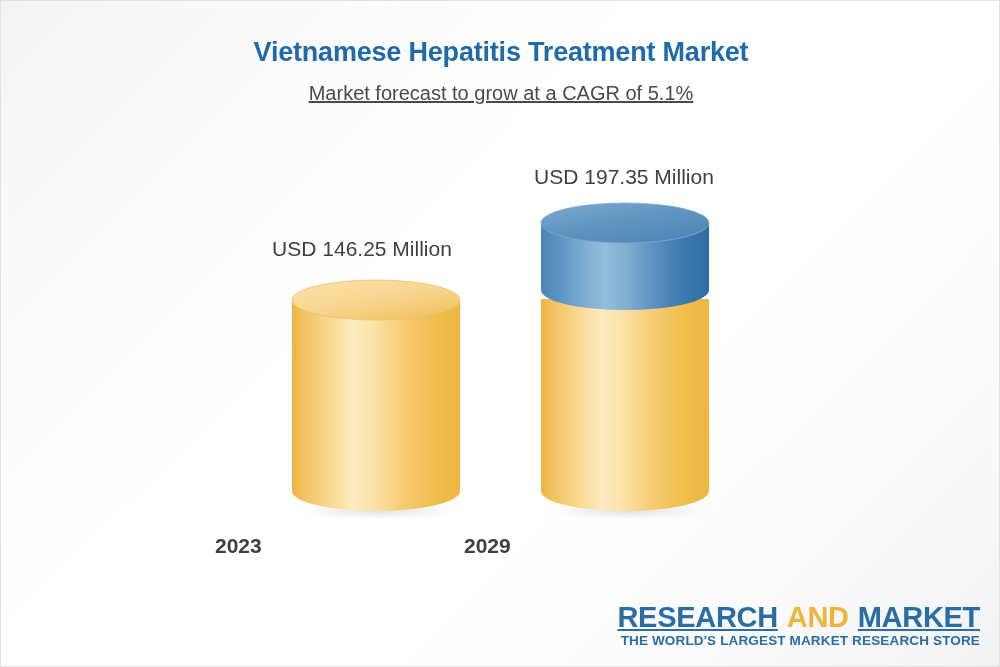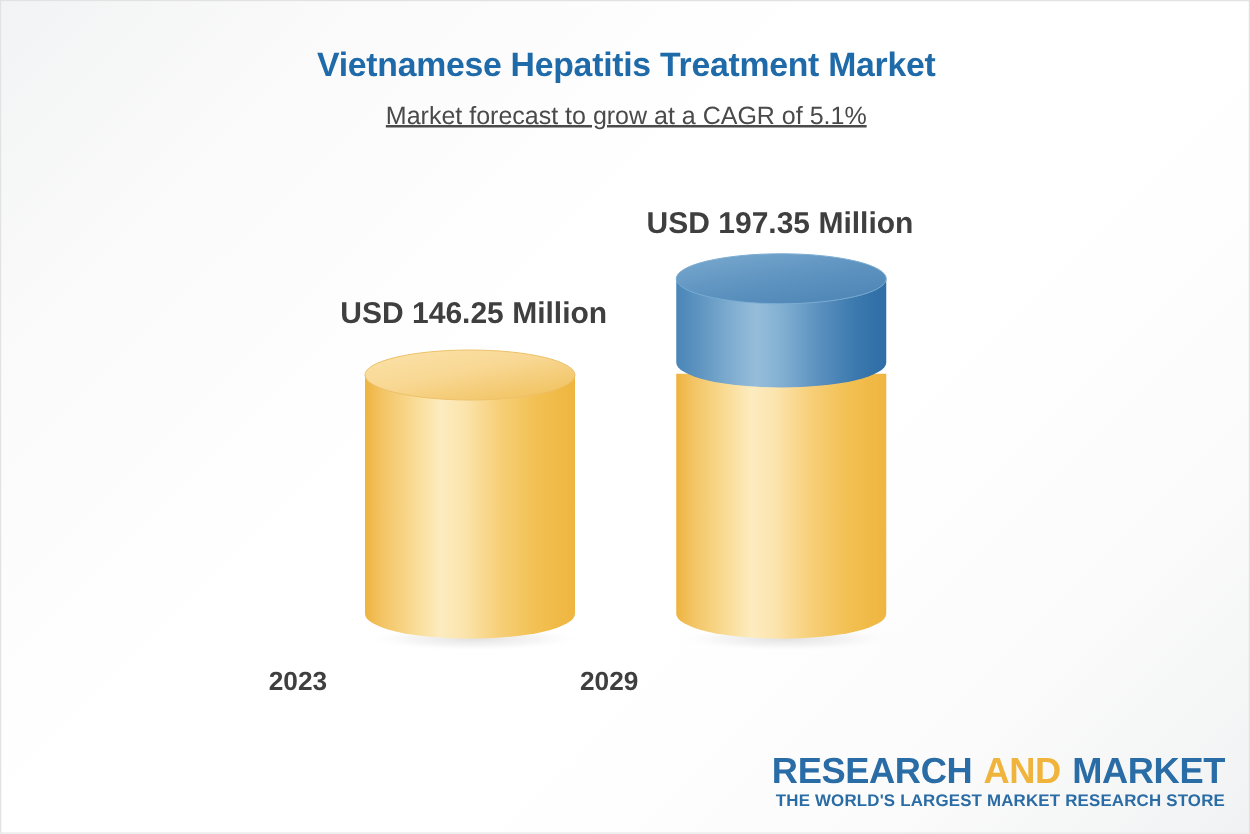--- a/index.html
+++ b/index.html
@@ -55,22 +55,22 @@
     left: 0;
     top: 0;
     width: 1000px;
     height: 600px;
   }
 
   .value-label {
     position: absolute;
     width: 320px;
     text-align: center;
-    font-size: 24px;
-    font-weight: bold;
+    font-size: 21px;
+    font-weight: normal;
     color: #3f3f3f;
     white-space: nowrap;
   }
 
   .year-label {
     position: absolute;
     width: 320px;
     font-size: 21px;
     font-weight: bold;
     color: #3f3f3f;
@@ -97,21 +97,21 @@
     top: 601px;
     text-align: right;
   }
   .logo-main {
     font-size: 29px;
     font-weight: bold;
     letter-spacing: -0.3px;
     line-height: 31px;
     white-space: nowrap;
   }
-  .logo-word-blue { color: #2a6ca5; }
+  .logo-word-blue { color: #2a6ca5; text-decoration: underline; }
   .logo-word-gold { color: #f0b43c; }
   .logo-tag {
     margin-top: 0;
     font-size: 13.5px;
     font-weight: bold;
     color: #2a6ca5;
     letter-spacing: 0.15px;
     white-space: nowrap;
   }
 </style>
@@ -120,21 +120,21 @@
 
 <div class="infographic">
 
   <div class="header">
     <div class="chart-title">Vietnamese Hepatitis Treatment Market</div>
     <div class="chart-subtitle">Market forecast to grow at a CAGR of 5.1%</div>
   </div>
 
   <div class="plot">
 
-    <div class="value-label" style="left: 218px; top: 236px;">USD 146.25 Million</div>
+    <div class="value-label" style="left: 201px; top: 236px;">USD 146.25 Million</div>
 
     <svg class="cyl-svg" style="left: 288px; top: 278px;" width="174" height="242" viewBox="0 0 174 242">
       <defs>
         <linearGradient id="yellowBody2023" x1="0" y1="0" x2="1" y2="0">
           <stop offset="0%" stop-color="#eeb33f"></stop>
           <stop offset="8%" stop-color="#f3c464"></stop>
           <stop offset="22%" stop-color="#f8d98f"></stop>
           <stop offset="36%" stop-color="#fdecc0"></stop>
           <stop offset="48%" stop-color="#fbe3ab"></stop>
           <stop offset="64%" stop-color="#f7cf78"></stop>

